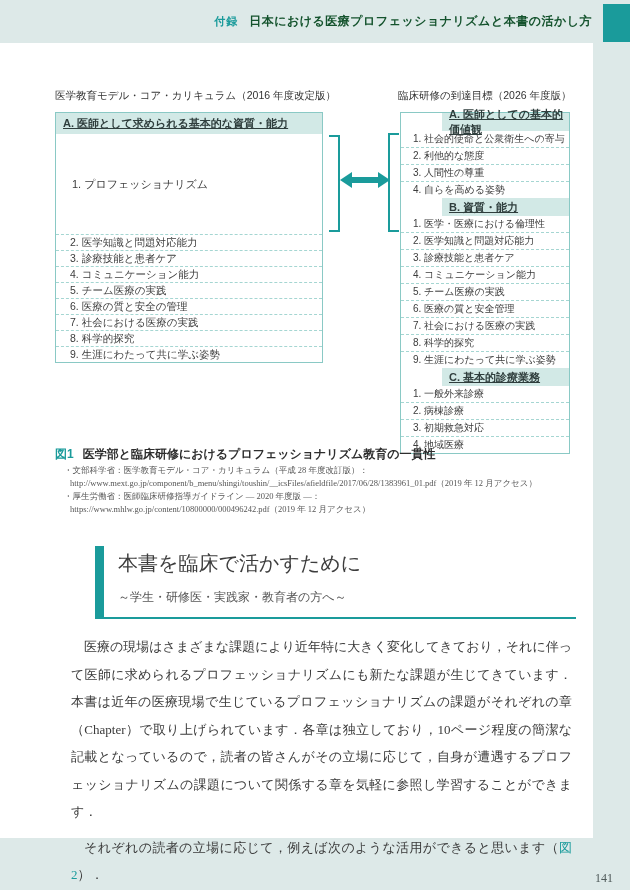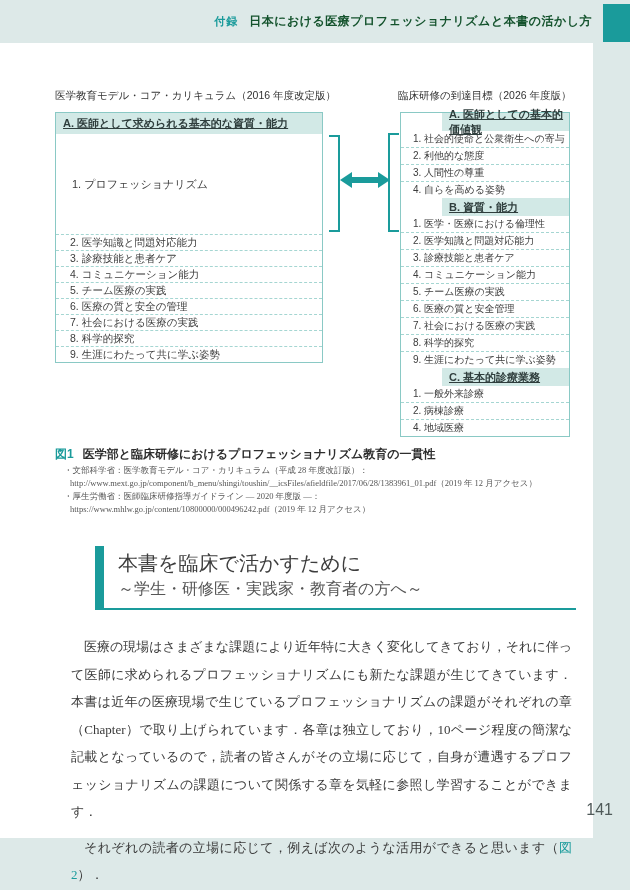--- a/index.html
+++ b/index.html
@@ -41,29 +41,29 @@
   
   .caption{position:absolute;left:55px;top:403px;display:flex;align-items:baseline;gap:9px;white-space:nowrap;}
   .caption-label{color:var(--accent);font-size:12px;font-weight:700;}
   .caption-text{color:#2e2e2e;font-size:12px;font-weight:700;}
   .refs{position:absolute;left:57px;top:421px;font-family:Liberation Serif, serif;font-size:8.5px;color:var(--text-muted);line-height:13px;white-space:nowrap;margin-left:7px;}
   .ref-url{padding-left:6px;}
 
   
   .sec-head{position:absolute;left:95px;top:503px;width:481px;border-left:9px solid var(--accent);border-bottom:2px solid var(--accent);padding:4px 0 9px 14px;box-sizing:border-box;}
   .sec-title{font-size:20px;color:#3d3d3d;font-weight:500;line-height:26px;}
-  .sec-sub{font-size:16px;color:#565656;font-weight:400;line-height:21px;margin-top:2px;}
+  .sec-sub{font-size:12px;color:#565656;font-weight:400;line-height:21px;margin-top:11px;}
 
   
   .body-text{position:absolute;left:63px;top:582px;width:517px;font-family:"Liberation Serif","DejaVu Serif",serif;font-size:13px;line-height:27.5px;color:var(--text-body);text-align:justify;}
   .body-p{margin:8px;text-indent:1em;}
   .fig-ref{color:var(--accent);}
 
   
-  .page-num{position:absolute;right:17px;top:801px;font-size:16px;color:#4f5a59;}
+  .page-num{position:absolute;right:17px;top:871px;font-size:12px;color:#4f5a59;font-family:Liberation Serif, serif;}
 </style>
 </head>
 <body>
 
 <div class="page">
 
   <div class="top-band">
     <div class="hdr-line">
       <span class="hdr-tag">付録</span>
       <span class="hdr-title">日本における医療プロフェッショナリズムと本書の活かし方</span>
@@ -109,20 +109,21 @@
       <div class="row sep">3. 診療技能と患者ケア</div>
       <div class="row sep">4. コミュニケーション能力</div>
       <div class="row sep">5. チーム医療の実践</div>
       <div class="row sep">6. 医療の質と安全管理</div>
       <div class="row sep">7. 社会における医療の実践</div>
       <div class="row sep">8. 科学的探究</div>
       <div class="row sep">9. 生涯にわたって共に学ぶ姿勢</div>
       <div class="box-hdr">C. 基本的診療業務</div>
       <div class="row">1. 一般外来診療</div>
       <div class="row sep">2. 病棟診療</div>
+      <div class="row sep">3. 初期救急対応</div>
       <div class="row sep">4. 地域医療</div>
     </div>
 
     <div class="caption">
       <span class="caption-label">図1</span>
       <span class="caption-text">医学部と臨床研修におけるプロフェッショナリズム教育の一貫性</span>
     </div>
     <div class="refs">
       <div>・文部科学省：医学教育モデル・コア・カリキュラム（平成 28 年度改訂版）：</div>
       <div class="ref-url">http://www.mext.go.jp/component/b_menu/shingi/toushin/__icsFiles/afieldfile/2017/06/28/1383961_01.pdf（2019 年 12 月アクセス）</div>

